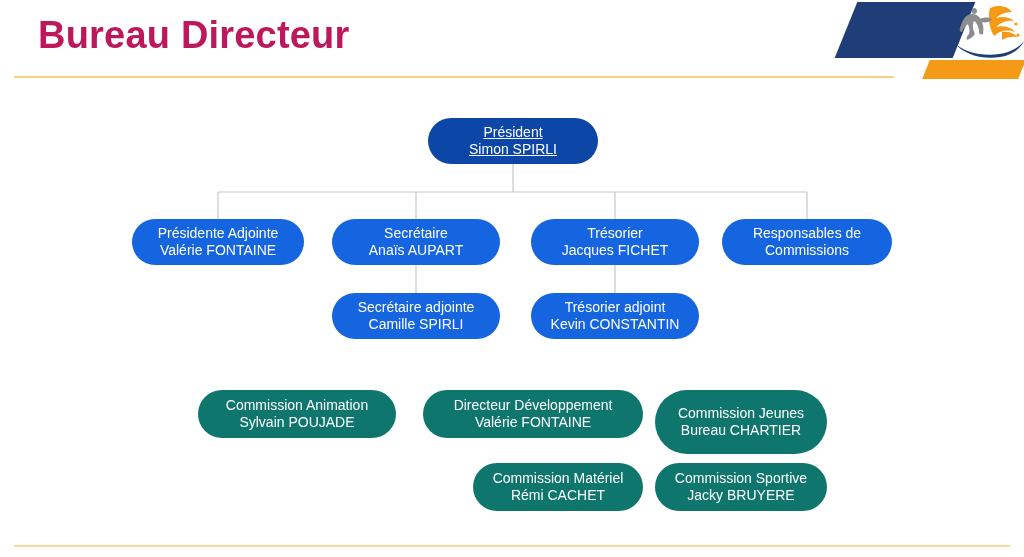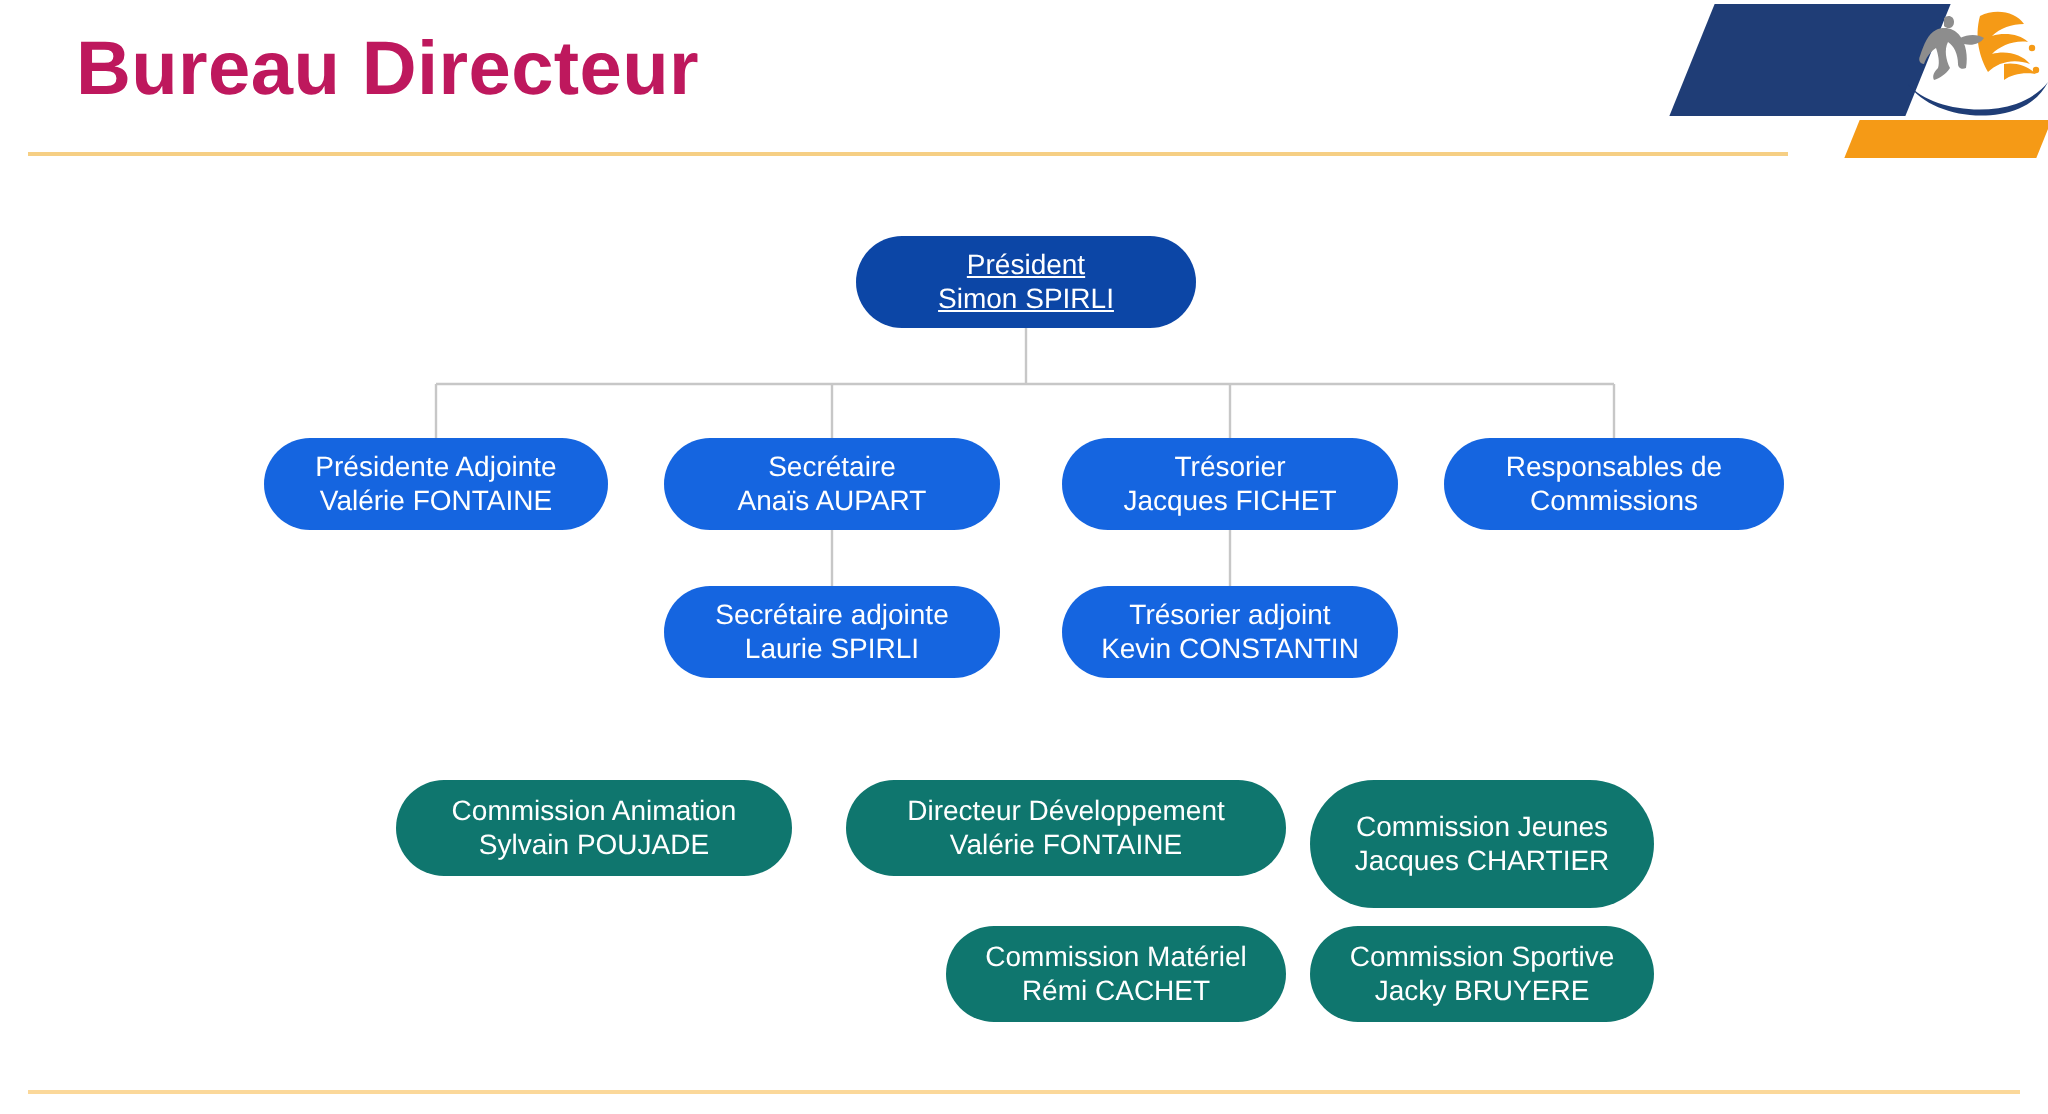--- a/index.html
+++ b/index.html
@@ -197,41 +197,41 @@
       <span class="person">Jacques FICHET</span>
     </div>
 
     <div class="node node-blue" style="left:722px; top:219px; width:170px; height:46px;">
       <span class="role">Responsables de</span>
       <span class="person">Commissions</span>
     </div>
 
     <div class="node node-blue" style="left:332px; top:293px; width:168px; height:46px;">
       <span class="role">Secrétaire adjointe</span>
-      <span class="person">Laurie SPIRLI</span>
+      <span class="person">Camille SPIRLI</span>
     </div>
 
     <div class="node node-blue" style="left:531px; top:293px; width:168px; height:46px;">
       <span class="role">Trésorier adjoint</span>
       <span class="person">Kevin CONSTANTIN</span>
     </div>
 
     <div class="node node-orange" style="left:198px; top:390px; width:198px; height:48px;">
       <span class="role">Commission Animation</span>
       <span class="person">Sylvain POUJADE</span>
     </div>
 
     <div class="node node-orange" style="left:423px; top:390px; width:220px; height:48px;">
       <span class="role">Directeur Développement</span>
       <span class="person">Valérie FONTAINE</span>
     </div>
 
     <div class="node node-orange" style="left:655px; top:390px; width:172px; height:64px;">
       <span class="role">Commission Jeunes</span>
-      <span class="person">Jacques CHARTIER</span>
+      <span class="person">Bureau CHARTIER</span>
     </div>
 
 
     <div class="node node-orange" style="left:473px; top:463px; width:170px; height:48px;">
       <span class="role">Commission Matériel</span>
       <span class="person">Rémi CACHET</span>
     </div>
 
     <div class="node node-orange" style="left:655px; top:463px; width:172px; height:48px;">
       <span class="role">Commission Sportive</span>

